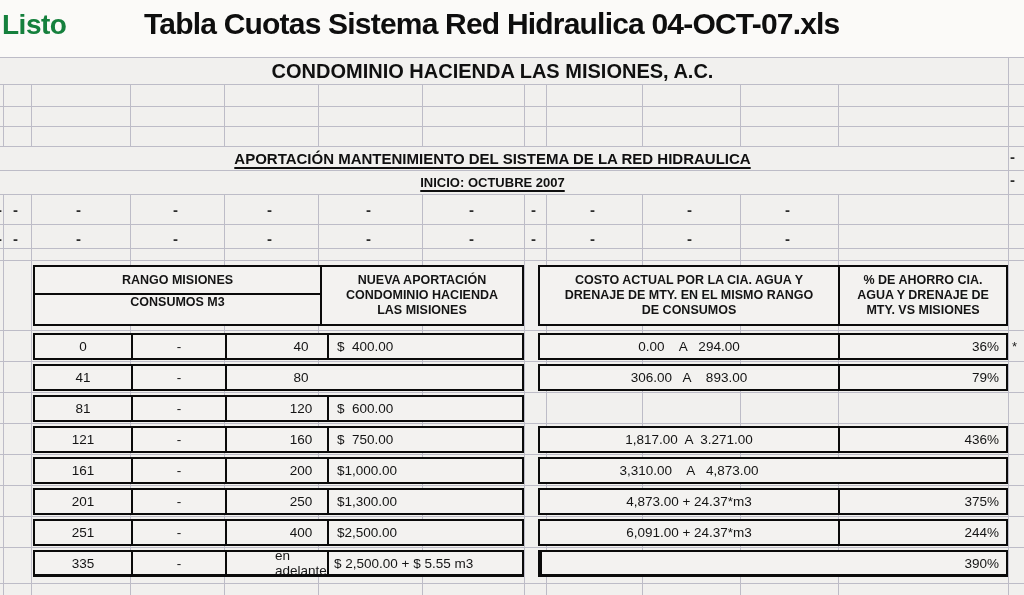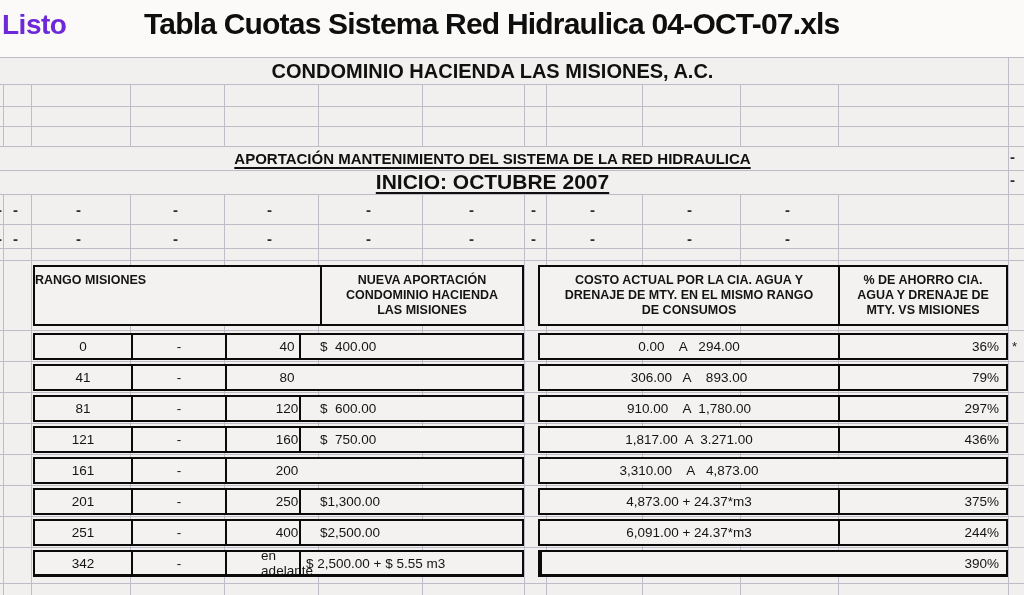--- a/index.html
+++ b/index.html
@@ -1,54 +1,54 @@
 <!DOCTYPE html>
 <html><head>
 <meta charset="utf-8">
 <style>
   html,body{margin:0;padding:0;}
   body{font-family:"Liberation Sans",sans-serif;background:#e9e8e6;}
   #screen{position:relative;width:1024px;height:595px;overflow:hidden;background:#f1f0ee;}
 
   
   .topbar{position:absolute;left:0;top:0;width:1024px;height:57px;background:#fbfaf8;}
-  .status{position:absolute;left:2px;top:9px;font-size:28px;font-weight:700;color:#6d28d9;letter-spacing:-0.5px;}
+  .status{position:absolute;left:2px;top:9px;font-size:28px;font-weight:700;color:#15803d;letter-spacing:-0.5px;}
   .wintitle{position:absolute;left:144px;top:7px;font-size:30px;font-weight:700;color:#0e0e0e;letter-spacing:-0.8px;white-space:nowrap;}
 
   
   .gl{position:absolute;background:#bdbcc7;}
   .gl.h{left:0;width:1024px;height:1px;}
   .gl.v{width:1px;}
 
   
   .sheetrow{position:absolute;left:0;width:985px;text-align:center;color:#101010;font-weight:700;display:flex;align-items:center;justify-content:center;}
   .company{top:58px;height:26px;font-size:20px;}
   .h-underline{text-decoration:underline;text-decoration-thickness:2px;text-underline-offset:3px;}
   .sec1{top:146px;height:24px;font-size:15px;}
-  .sec2{top:170px;height:24px;font-size:21px;text-align:right;}
+  .sec2{top:170px;height:24px;font-size:13px;text-align:right;}
 
   .dash{position:absolute;font-size:15px;font-weight:700;color:#2c2c2c;line-height:14px;}
 
   
   .tbox{position:absolute;background:#f3f2f0;border:2px solid #0a0a0a;box-sizing:border-box;display:flex;}
   .lbox{left:33px;width:491px;}
   .rbox{left:538px;width:470px;}
   .hdrbox{top:265px;height:61px;}
   .rowbox{height:27px;}
   .cell{display:flex;align-items:center;justify-content:center;box-sizing:border-box;color:#141414;}
   .bl{border-left:2px solid #0a0a0a;}
   .hdrtxt{font-size:12.5px;font-weight:700;line-height:15px;text-align:center;}
-  .hdr-stack{width:285px;display:flex;box-sizing:border-box;}
+  .hdr-stack{width:285px;display:flex;flex-direction:column;box-sizing:border-box;}
   .hdr-stack .cell{flex:none;}
   .hdr-top{height:26px;}
   .hdr-bot{flex:1;border-top:2px solid #0a0a0a;}
   .c1{width:96px;}
   .c2{width:94px;}
-  .c3{width:74px;padding-left:48px;}
-  .c4{flex:1;justify-content:flex-start;padding-left:19px;}
+  .c3{width:102px;padding-left:48px;}
+  .c4{flex:1;justify-content:flex-start;padding-left:8px;}
   .c5{width:298px;}
   .c6{flex:1;justify-content:flex-end;padding-right:7px;}
   .datacell{font-size:13.5px;font-weight:400;}
   .pre{white-space:pre;}
   .line{display:block;}
   .star{position:absolute;left:1012px;top:339px;font-size:13px;color:#222;}
 </style>
 </head>
 <body>
 
@@ -137,20 +137,21 @@
       <span class="dash" style="left: 590px; top: 232px;">-</span>
       <span class="dash" style="left: 687px; top: 232px;">-</span>
       <span class="dash" style="left: 785px; top: 232px;">-</span>
       <span class="dash" style="left: 1010px; top: 150px;">-</span>
       <span class="dash" style="left: 1010px; top: 173px;">-</span>
     </div>
 
   <div class="tbox lbox hdrbox">
     <div class="hdr-stack">
       <div class="cell hdr-top hdrtxt">RANGO MISIONES</div>
+      <div class="cell hdr-bot hdrtxt">CONSUMOS M3</div>
     </div>
     <div class="cell bl hdrtxt" style="flex:1;">
       <div>
         <span class="line">NUEVA APORTACIÓN</span>
         <span class="line">CONDOMINIO HACIENDA</span>
         <span class="line">LAS MISIONES</span>
       </div>
     </div>
   </div>
 
@@ -191,40 +192,37 @@
     <div class="cell c5 datacell pre">306.00   A    893.00</div>
     <div class="cell c6 bl datacell">79%</div>
   </div>
 
   <div class="tbox lbox rowbox" style="top:395px">
     <div class="cell c1 datacell">81</div>
     <div class="cell c2 bl datacell">-</div>
     <div class="cell c3 bl datacell">120</div>
     <div class="cell c4 bl datacell pre">$  600.00</div>
   </div>
-  <div class="tbox rbox rowbox" style="top:395px">
-    <div class="cell c5 datacell pre">910.00    A  1,780.00</div>
-    <div class="cell c6 bl datacell">297%</div>
-  </div>
 
   <div class="tbox lbox rowbox" style="top:426px">
     <div class="cell c1 datacell">121</div>
     <div class="cell c2 bl datacell">-</div>
     <div class="cell c3 bl datacell">160</div>
     <div class="cell c4 bl datacell pre">$  750.00</div>
   </div>
   <div class="tbox rbox rowbox" style="top:426px">
     <div class="cell c5 datacell pre">1,817.00  A  3.271.00</div>
     <div class="cell c6 bl datacell">436%</div>
   </div>
 
   <div class="tbox lbox rowbox" style="top:457px">
     <div class="cell c1 datacell">161</div>
     <div class="cell c2 bl datacell">-</div>
     <div class="cell c3 bl datacell">200</div>
+    <div class="cell c4 bl datacell pre">$1,000.00</div>
   </div>
   <div class="tbox rbox rowbox" style="top:457px">
     <div class="cell c5 datacell pre">3,310.00    A   4,873.00</div>
   </div>
 
   <div class="tbox lbox rowbox" style="top:488px">
     <div class="cell c1 datacell">201</div>
     <div class="cell c2 bl datacell">-</div>
     <div class="cell c3 bl datacell">250</div>
     <div class="cell c4 bl datacell pre">$1,300.00</div>
@@ -239,21 +237,21 @@
     <div class="cell c2 bl datacell">-</div>
     <div class="cell c3 bl datacell">400</div>
     <div class="cell c4 bl datacell pre">$2,500.00</div>
   </div>
   <div class="tbox rbox rowbox" style="top:519px">
     <div class="cell c5 datacell pre">6,091.00 + 24.37*m3</div>
     <div class="cell c6 bl datacell">244%</div>
   </div>
 
   <div class="tbox lbox rowbox" style="top:550px;border-bottom-width:3px;">
-    <div class="cell c1 datacell">342</div>
+    <div class="cell c1 datacell">335</div>
     <div class="cell c2 bl datacell">-</div>
     <div class="cell c3 bl datacell">en adelante</div>
     <div class="cell c4 bl datacell pre" style="padding-left:5px;">$ 2,500.00 + $ 5.55 m3</div>
   </div>
   <div class="tbox rbox rowbox" style="top:550px;border-bottom-width:3px;">
     <div class="cell c6 bl datacell">390%</div>
   </div>
 
   <span class="star">*</span>
 

